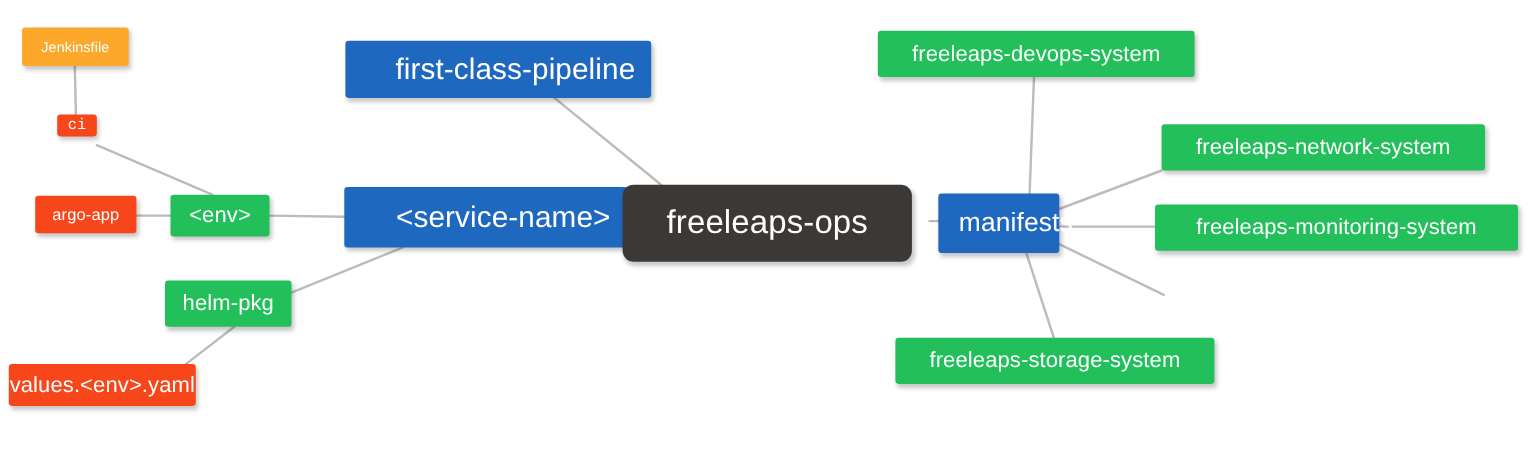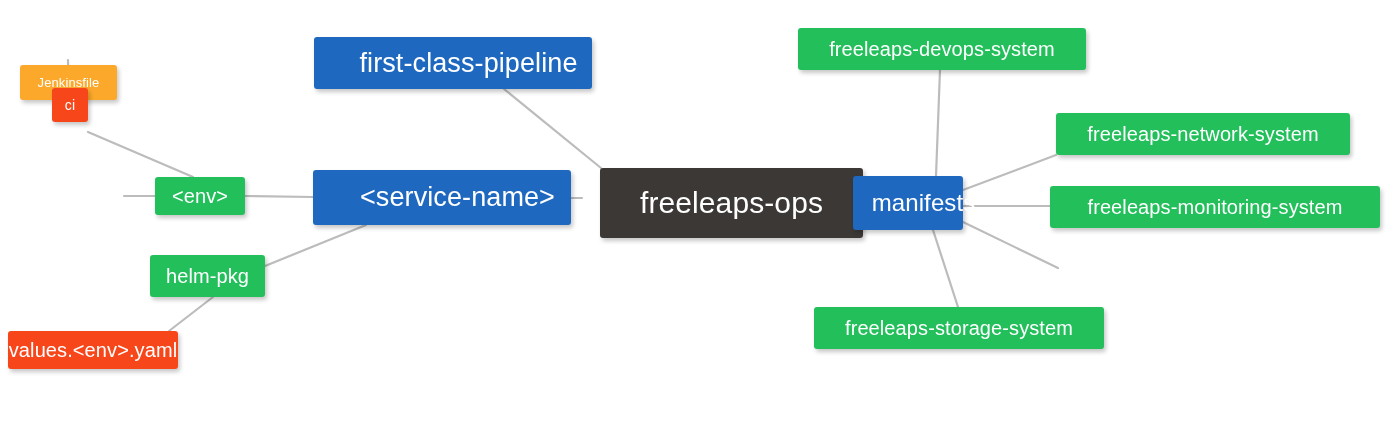--- a/index.html
+++ b/index.html
@@ -49,33 +49,33 @@
   }
   .node-label {
     display: block;
     padding: 0 2px;
   }
 
   
   .c-root   { background: #3c3836; }
   .c-blue   { background: #1f68c0; padding-left: 31px; }
   .c-green  { background: #22bf5b; }
-  .c-orange { background: #fca82b; margin-top: 40px; }
+  .c-orange { background: #fca82b; }
   .c-red    { background: #f8461b; }
 
   
   #n-jenkinsfile        { left: 20px;   top: 25px;  width: 97px;  height: 35px; font-size: 13px; }
-  #n-ci                 { left: 52px;   top: 88px; width: 36px;  height: 34px; font-size: 14px; }
+  #n-ci                 { left: 52px;   top: 104px; width: 36px;  height: 20px; font-size: 14px; font-family: Liberation Mono, monospace; }
   #n-argo-app           { left: 32px;   top: 178px; width: 92px;  height: 34px; font-size: 15px; }
   #n-env                { left: 155px;  top: 177px; width: 90px;  height: 38px; font-size: 20px; }
   #n-values-yaml        { left: 8px;    top: 331px; width: 170px; height: 38px; font-size: 20px; }
   #n-helm-pkg           { left: 150px;  top: 255px; width: 115px; height: 42px; font-size: 20px; }
   #n-first-class        { left: 314px;  top: 37px;  width: 278px; height: 52px; font-size: 27px; }
   #n-service-name       { left: 313px;  top: 170px; width: 258px; height: 55px; font-size: 27px; }
-  #n-freeleaps-ops      { left: 600px;  top: 168px; width: 263px; height: 70px; font-size: 30px; }
+  #n-freeleaps-ops      { left: 566px;  top: 168px; width: 263px; height: 70px; font-size: 30px; border-radius: 10px; }
   #n-manifests          { left: 853px;  top: 176px; width: 110px; height: 54px; font-size: 24px; }
   #n-devops-system      { left: 798px;  top: 28px;  width: 288px; height: 42px; font-size: 20px; }
   #n-network-system     { left: 1056px; top: 113px; width: 294px; height: 42px; font-size: 20px; }
   #n-monitoring-system  { left: 1050px; top: 186px; width: 330px; height: 42px; font-size: 20px; text-align: right; }
   #n-controls-system    { left: 1058px; top: 255px; width: 295px; height: 42px; font-size: 20px; }
   #n-storage-system     { left: 814px;  top: 307px; width: 290px; height: 42px; font-size: 20px; justify-content: center; }
 </style>
 </head>
 <body>
 
@@ -113,20 +113,23 @@
   </svg>
 
   <div class="node c-orange" id="n-jenkinsfile">
     <span class="node-label">Jenkinsfile</span>
   </div>
 
   <div class="node c-red" id="n-ci">
     <span class="node-label">ci</span>
   </div>
 
+  <div class="node c-red" id="n-argo-app">
+    <span class="node-label">argo-app</span>
+  </div>
 
   <div class="node c-green" id="n-env">
     <span class="node-label">&lt;env&gt;</span>
   </div>
 
   <div class="node c-red" id="n-values-yaml">
     <span class="node-label">values.&lt;env&gt;.yaml</span>
   </div>
 
   <div class="node c-green" id="n-helm-pkg">

